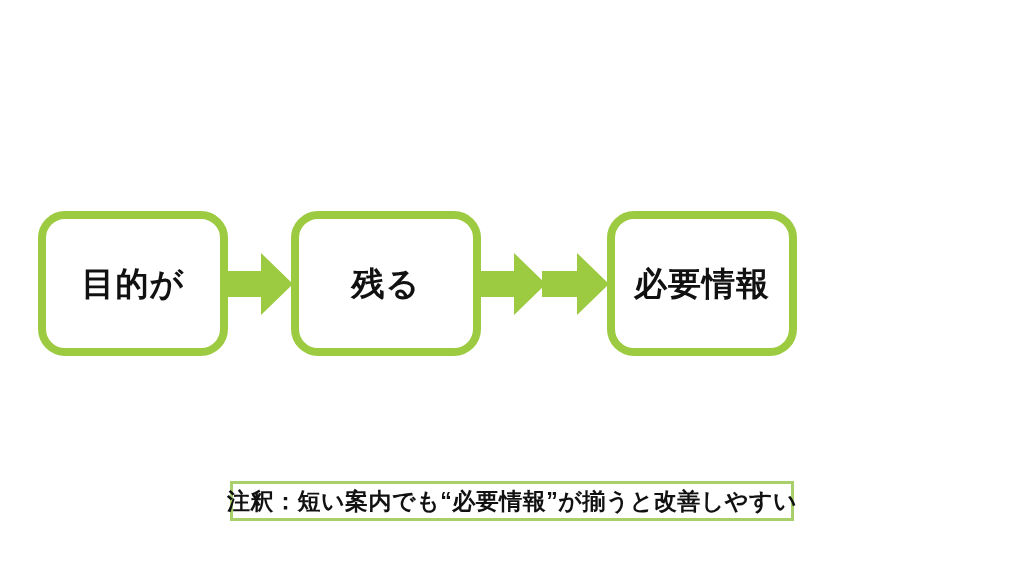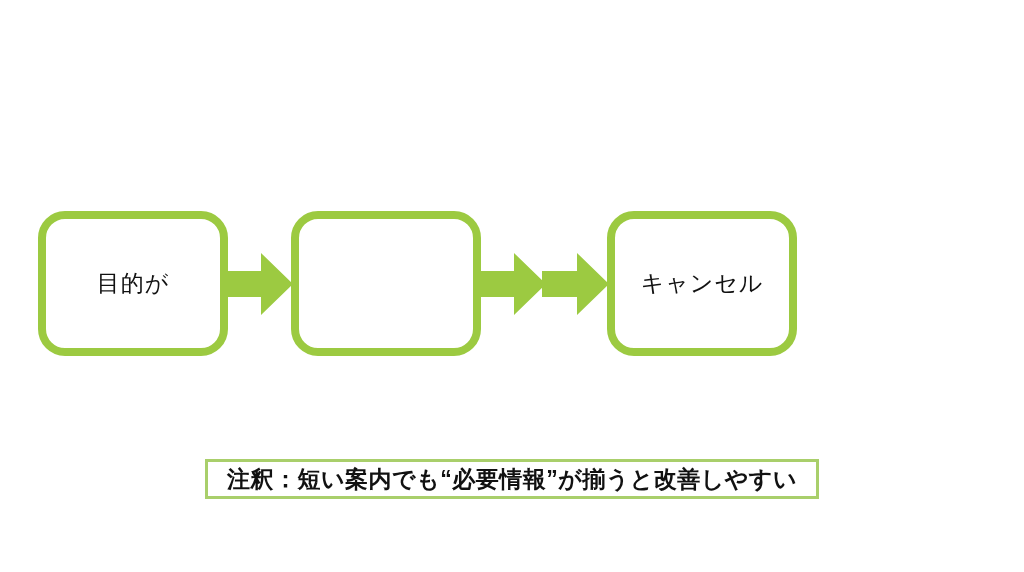--- a/index.html
+++ b/index.html
@@ -36,40 +36,40 @@
     border: 8px solid var(--accent-green);
     border-radius: 27px;
     display: flex;
     flex-direction: column;
     align-items: center;
     justify-content: center;
     text-align: center;
   }
   .step-line {
     display: block;
-    font-size: 23px;
-    font-weight: normal;
+    font-size: 33px;
+    font-weight: bold;
     line-height: 1.32;
     color: var(--text-black);
     letter-spacing: 1px;
     white-space: nowrap;
   }
   .arrow {
     position: relative;
     z-index: 0;
     width: 67px; height: 64px;
     flex: 0 0 67px;
     margin: 0 -2px;
   }
   .arrow polygon { fill: var(--accent-green); }
   .note-box {
     position: absolute;
-    left: 50%; top: 459px;
+    left: 50%; top: 481px;
     transform: translateX(-50%);
-    width: 614px; height: 40px;
+    width: 564px; height: 40px;
     background: #ffffff;
     border: 3px solid var(--note-border-green);
     display: flex;
     align-items: center;
     justify-content: center;
   }
   .note-text {
     font-size: 23px;
     font-weight: bold;
     color: var(--text-black);
@@ -86,33 +86,34 @@
 
     <div class="step-box">
       <span class="step-line">目的が</span>
     </div>
 
     <svg class="arrow" viewBox="0 0 67 64" xmlns="http://www.w3.org/2000/svg">
       <polygon points="0,19 35,19 35,1 67,32 35,63 35,45 0,45"></polygon>
     </svg>
 
     <div class="step-box">
+      <span class="step-line">残る</span>
     </div>
 
     <svg class="arrow" viewBox="0 0 67 64" xmlns="http://www.w3.org/2000/svg">
       <polygon points="0,19 35,19 35,1 67,32 35,63 35,45 0,45"></polygon>
     </svg>
 
 
     <svg class="arrow" viewBox="0 0 67 64" xmlns="http://www.w3.org/2000/svg">
       <polygon points="0,19 35,19 35,1 67,32 35,63 35,45 0,45"></polygon>
     </svg>
 
     <div class="step-box">
-      <span class="step-line">キャンセル</span>
+      <span class="step-line">必要情報</span>
     </div>
 
   </div>
 
   <div class="note-box">
     <span class="note-text">注釈：短い案内でも“必要情報”が揃うと改善しやすい</span>
   </div>
 
 </div>
 

